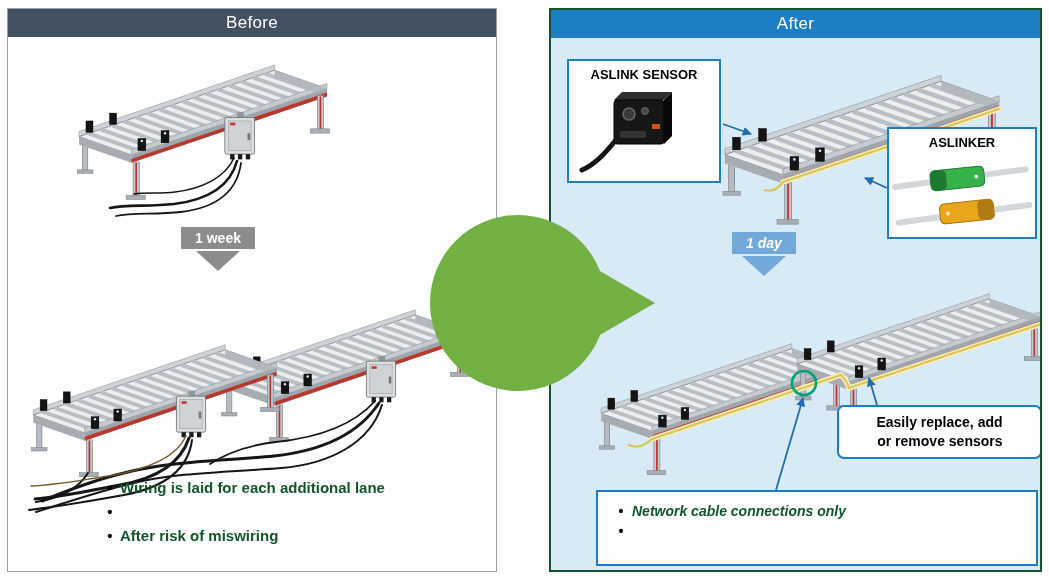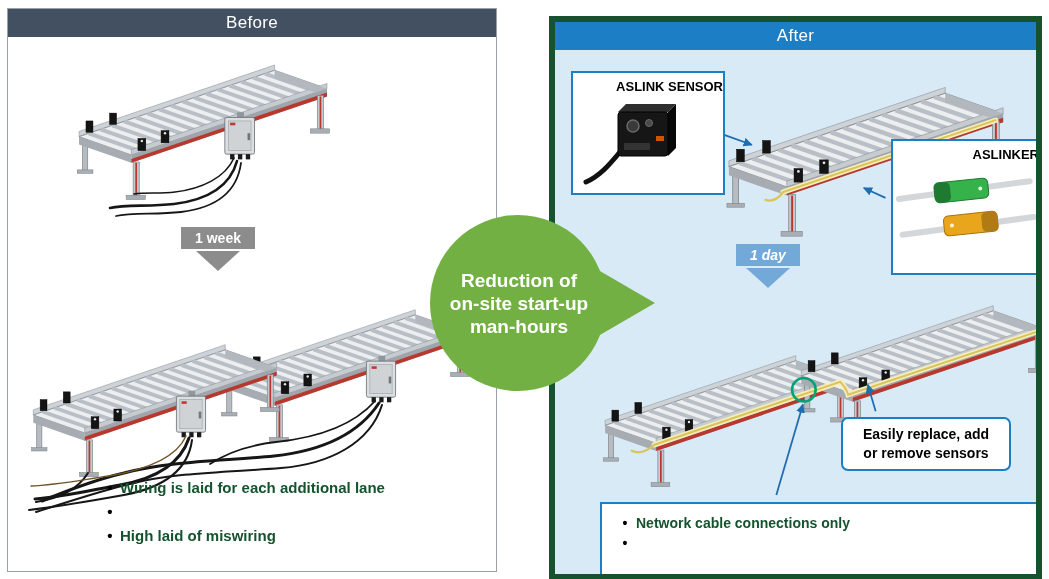--- a/index.html
+++ b/index.html
@@ -1,21 +1,21 @@
 <!DOCTYPE html>
 <html><head>
 <meta charset="utf-8">
 <style>
   * { margin:0; padding:0; box-sizing:border-box; }
   body { font-family:"Liberation Sans", sans-serif; background:#fff; }
   .page { position:relative; width:1049px; height:579px; background:#fff; overflow:hidden; }
 
   .panel { position:absolute; display:flex; flex-direction:column; }
   .panel-before { left:7px; top:8px; width:490px; height:564px; border:1px solid #9aa0a6; background:#fff; }
-  .panel-after  { left:549px; top:16px; width:493px; height:564px; border:6px solid #14532d; background:#d9eaf7; }
+  .panel-after  { left:549px; top:8px; width:493px; height:564px; border:2px solid #14532d; background:#d9eaf7; }
   .panel-header { height:28px; flex:none; display:flex; align-items:center; justify-content:center;
                   color:#fff; font-weight:normal; font-size:17px; letter-spacing:.3px; }
   .before-header { background:#425062; }
   .after-header  { background:#1c7ec5; }
   .panel-body { position:relative; flex:1; overflow:hidden; }
 
   .conv { position:absolute; }
   .overlay { position:absolute; left:0; top:0; width:100%; height:100%; pointer-events:none; }
 
   .duration { position:absolute; display:flex; flex-direction:column; align-items:center; }
@@ -26,30 +26,30 @@
          border-top:20px solid #8c8c8c; margin-top:2px; }
   .tri-blue { border-top-color:#72a9d9; }
 
   .bullets { position:absolute; display:flex; flex-direction:column; gap:3px; }
   .bullet-row { display:flex; align-items:flex-start; }
   .bullet-row .dot { width:20px; flex:none; text-align:center; font-weight:bold; font-size:15px; line-height:21px; }
   .bullet-row .txt { font-weight:bold; font-size:15px; line-height:21px; color:#14532d; }
   .preline { white-space:pre-line; }
 
   .callout { position:absolute; background:#fff; border:2px solid #1c7ec5; z-index:3; }
-  .callout-label { display:block; text-align:right; font-weight:bold; font-size:13px; color:#000; margin-top:6px; }
+  .callout-label { display:block; text-align:center; font-weight:bold; font-size:13px; color:#000; margin-top:6px; }
   .callout svg { display:block; margin:2px auto 0; }
 
   .replace-box { position:absolute; background:#fff; border:2px solid #1c7ec5; border-radius:7px; z-index:3;
                  display:flex; align-items:center; justify-content:center; text-align:center;
                  font-weight:bold; font-size:14px; line-height:19px; color:#000; }
 
   .summary-box { position:absolute; background:#fff; border:2px solid #1c7ec5; z-index:3; padding:9px 12px; }
   .summary-box .bullet-row .dot { font-size:14px; line-height:20px; width:22px; }
-  .summary-box .bullet-row .txt { font-size:14px; line-height:20px; }
+  .summary-box .bullet-row .txt { font-size:14px; line-height:20px;font-style:italic; }
 
   .badge { position:absolute; left:425px; top:211px; width:235px; height:185px; z-index:30; }
   .badge svg { position:absolute; left:0; top:0; }
   .badge-text { position:absolute; left:8px; top:0; width:172px; height:184px;
                 display:flex; align-items:center; justify-content:center; text-align:center;
                 color:#fff; font-weight:bold; font-size:19px; line-height:23px; }
   .hidden-defs { position:absolute; width:0; height:0; overflow:hidden; }
 </style>
 </head>
 <body>
@@ -166,21 +166,21 @@
       <div class="bullets" style="left:92px; top:440px; width:392px;">
         <div class="bullet-row">
           <span class="dot">•</span>
           <span class="txt preline">Wiring is laid for each additional lane</span>
         </div>
         <div class="bullet-row">
           <span class="dot">•</span>
         </div>
         <div class="bullet-row">
           <span class="dot">•</span>
-          <span class="txt preline">High laid of miswiring</span>
+          <span class="txt preline">After risk of miswiring</span>
         </div>
       </div>
     </div>
   </section>
 
   <section class="panel panel-after">
     <header class="panel-header after-header">
       <span>After</span>
     </header>
     <div class="panel-body">
@@ -227,59 +227,56 @@
           <polygon points="40,16 48,8 98,8 90,16" fill="#2e2e2e"></polygon>
           <polygon points="90,16 98,8 98,52 90,60" fill="#080808"></polygon>
           <rect x="40" y="16" width="50" height="44" rx="3" fill="#161616" stroke="#000"></rect>
           <circle cx="55" cy="30" r="6" fill="#3a3a3a" stroke="#6a6a6a" stroke-width="1.5"></circle>
           <circle cx="71" cy="27" r="3.5" fill="#4a4a4a" stroke="#6a6a6a" stroke-width="1"></circle>
           <rect x="78" y="40" width="8" height="5" fill="#d35400"></rect>
           <rect x="46" y="47" width="26" height="7" rx="1" fill="#333"></rect>
         </svg>
       </div>
 
-      <div class="callout" style="left:336px; top:89px; width:150px; height:136px;">
+      <div class="callout" style="left:336px; top:89px; width:150px; height:112px;">
         <span class="callout-label">ASLINKER</span>
         <svg width="140" height="84" viewBox="0 0 140 84">
           <g transform="rotate(-6 70 42)">
             <line x1="4" y1="28" x2="136" y2="24" stroke="#d4d7d9" stroke-width="6" stroke-linecap="round"></line>
             <rect x="40" y="16" width="54" height="20" rx="5" fill="#35b24a" stroke="#1f7a31"></rect>
             <rect x="40" y="16" width="16" height="20" rx="5" fill="#1f7a31"></rect>
             <circle cx="86" cy="26" r="2" fill="#dfffe3"></circle>
             <line x1="4" y1="64" x2="136" y2="60" stroke="#d4d7d9" stroke-width="6" stroke-linecap="round"></line>
             <rect x="46" y="50" width="54" height="20" rx="5" fill="#e9a61c" stroke="#a87410"></rect>
             <rect x="84" y="50" width="16" height="20" rx="5" fill="#b07b12"></rect>
             <circle cx="54" cy="60" r="2" fill="#fff3d6"></circle>
           </g>
         </svg>
       </div>
 
       <div class="duration" style="left:164px; top:194px; width:98px;font-style:italic;">
         <span class="dur-label blue-bg">1 day</span>
         <span class="tri tri-blue"></span>
       </div>
 
-      <div class="replace-box preline" style="left:286px; top:367px; width:170px; height:54px;">Easily replace, add
+      <div class="replace-box preline" style="left:286px; top:367px; width:205px; height:54px;text-align:right;">Easily replace, add
 or remove sensors</div>
 
       <div class="summary-box" style="left:45px; top:452px; width:442px; height:76px;">
         <div class="bullet-row">
           <span class="dot">•</span>
           <span class="txt preline">Network cable connections only</span>
         </div>
         <div class="bullet-row">
           <span class="dot">•</span>
         </div>
       </div>
     </div>
   </section>
 
   <div class="badge">
     <svg width="235" height="185" viewBox="0 0 235 185">
       <circle cx="93" cy="92" r="88" fill="#72b043"></circle>
       <polygon points="168,56 230,92 168,128" fill="#72b043"></polygon>
     </svg>
-    <div class="badge-text preline">Reduction of
-on-site start-up
-man-hours</div>
   </div>
 
 </div>
 
 </body></html>

